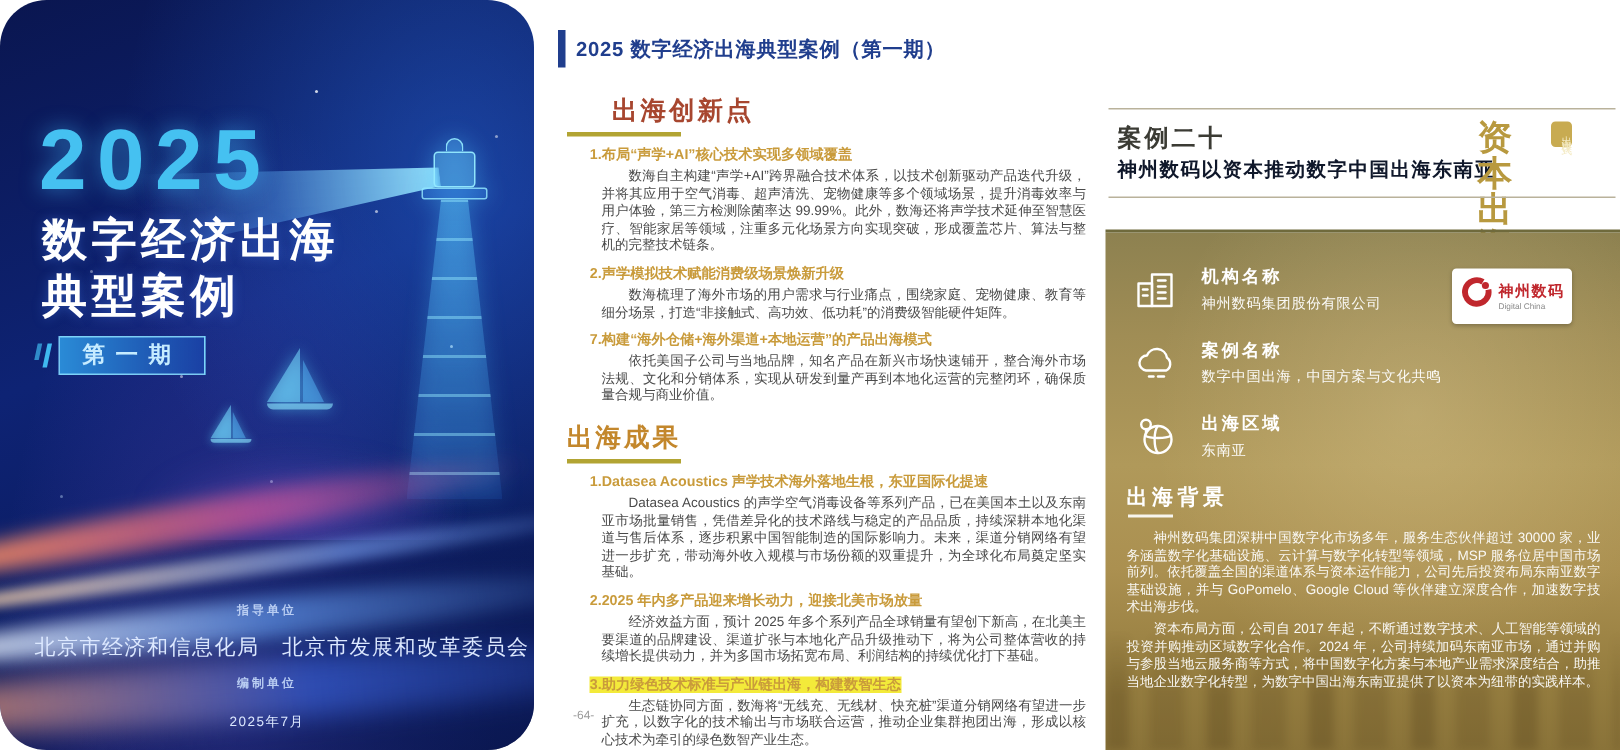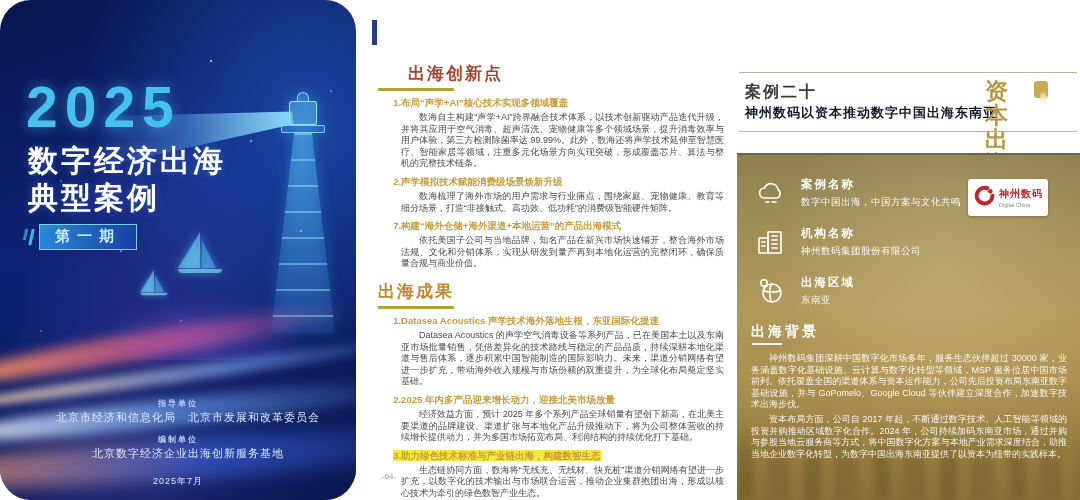--- a/index.html
+++ b/index.html
@@ -65,21 +65,21 @@
   .t2 { left:-50px; top:366px; width:470px; height:15px; transform:rotate(-8deg); filter:blur(4px);
     background:linear-gradient(90deg, rgba(255,210,160,.9), rgba(130,175,255,.55) 60%, transparent); }
   .t3 { left:-60px; top:398px; width:480px; height:28px; transform:rotate(-6deg); filter:blur(6px);
     background:linear-gradient(90deg, rgba(255,255,255,.85), rgba(110,170,255,.6) 50%, transparent); }
   .t4 { left:-90px; top:438px; width:540px; height:42px; transform:rotate(-4deg); filter:blur(9px);
     background:linear-gradient(90deg, rgba(255,150,90,.8), rgba(60,100,220,.65) 55%, rgba(20,40,120,.3)); }
   .roadcurve { position:absolute; right:-90px; top:360px; width:420px; height:220px;
     background:radial-gradient(ellipse at 65% 35%, rgba(12,28,92,.95), rgba(12,28,92,.4) 55%, transparent 70%); }
   .cover-footer { position:absolute; left:0; bottom:0; width:356px; text-align:center; color:#dce8ff; }
   .cf-label { font-size:8px; color:#b9cdf2; letter-spacing:2px; margin-top:9px; font-weight:700; }
-  .cf-orgs { font-size:11px; margin-top:1px; letter-spacing:1px;padding-left:20px; }
+  .cf-orgs { font-size:14px; margin-top:11px; letter-spacing:1px;padding-left:20px; }
   .cf-date { font-size:9px; margin:14px 0 12px; letter-spacing:1px; }
 
   
   .mid { position:absolute; left:366px; top:0; width:368px; height:500px; background:#fff; }
   .m-header { position:absolute; left:6px; top:20px; display:flex; align-items:center; }
   .m-header-bar { width:5px; height:25px; background:#203e8d; margin-right:7px; }
   .m-header-text { font-size:13.5px; font-weight:700; color:#203e8d; letter-spacing:.5px; }
   .m-content { position:absolute; left:12px; top:62px; width:346px; }
   .m-sec-title { font-size:17px; font-weight:800; letter-spacing:2px; }
   .c-innov { color:#a7462f;margin-left:30px; }
@@ -168,28 +168,28 @@
       <span class="issue-bars">
           <i></i>
           <i></i>
         </span>
       <span class="issue-box">第一期</span>
     </div>
     <div class="cover-footer">
       <div class="cf-label">指导单位</div>
       <div class="cf-orgs">北京市经济和信息化局　北京市发展和改革委员会</div>
       <div class="cf-label">编制单位</div>
-      <div class="cf-orgs">北京数字经济企业出海创新服务基地</div>
       <div class="cf-date">2025年7月</div>
     </div>
   </div>
 
   <div class="mid">
     <div class="m-header">
       <div class="m-header-bar"></div>
+      <div class="m-header-text">2025 数字经济出海典型案例（第一期）</div>
     </div>
     <div class="m-content">
       <div class="m-sec-title c-innov">出海创新点</div>
       <div class="m-underline"></div>
       <div class="m-sub">1.布局“声学+AI”核心技术实现多领域覆盖</div>
       <p class="m-body">数海自主构建“声学+AI”跨界融合技术体系，以技术创新驱动产品迭代升级，并将其应用于空气消毒、超声清洗、宠物健康等多个领域场景，提升消毒效率与用户体验，第三方检测除菌率达 99.99%。此外，数海还将声学技术延伸至智慧医疗、智能家居等领域，注重多元化场景方向实现突破，形成覆盖芯片、算法与整机的完整技术链条。</p>
       <div class="m-sub">2.声学模拟技术赋能消费级场景焕新升级</div>
       <p class="m-body">数海梳理了海外市场的用户需求与行业痛点，围绕家庭、宠物健康、教育等细分场景，打造“非接触式、高功效、低功耗”的消费级智能硬件矩阵。</p>
       <div class="m-sub">7.构建“海外仓储+海外渠道+本地运营”的产品出海模式</div>
       <p class="m-body">依托美国子公司与当地品牌，知名产品在新兴市场快速铺开，整合海外市场法规、文化和分销体系，实现从研发到量产再到本地化运营的完整闭环，确保质量合规与商业价值。</p>
@@ -212,33 +212,20 @@
     <div class="case-label">案例二十</div>
     <div class="case-title">神州数码以资本推动数字中国出海东南亚</div>
     <div class="mode-text">资本出海</div>
     <div class="mode-tag">出海模式</div>
     <div class="r-line r-line2"></div>
 
     <div class="gold">
       <div class="skyline"></div>
 
       <div class="info">
-        <div class="info-item">
-          <div class="info-icon">
-            <svg viewBox="0 0 32 32">
-                <path d="M9 21a5 5 0 0 1 .6-9.96A7 7 0 0 1 23 12.5 5 5 0 0 1 22.5 21z"></path>
-                <path d="M11 25h3"></path>
-                <path d="M17 25h4"></path>
-              </svg>
-          </div>
-          <div>
-            <div class="info-label">案例名称</div>
-            <div class="info-value">数字中国出海，中国方案与文化共鸣</div>
-          </div>
-        </div>
         <div class="info-item">
           <div class="info-icon">
             <svg viewBox="0 0 32 32">
                 <rect x="4" y="12" width="9" height="15"></rect>
                 <rect x="13" y="6" width="13" height="21"></rect>
                 <line x1="7" y1="16" x2="10" y2="16"></line>
                 <line x1="7" y1="20" x2="10" y2="20"></line>
                 <line x1="17" y1="10" x2="22" y2="10"></line>
                 <line x1="17" y1="14" x2="22" y2="14"></line>
                 <line x1="17" y1="18" x2="22" y2="18"></line>
@@ -246,20 +233,33 @@
               </svg>
           </div>
           <div>
             <div class="info-label">机构名称</div>
             <div class="info-value">神州数码集团股份有限公司</div>
           </div>
         </div>
         <div class="info-item">
           <div class="info-icon">
             <svg viewBox="0 0 32 32">
+                <path d="M9 21a5 5 0 0 1 .6-9.96A7 7 0 0 1 23 12.5 5 5 0 0 1 22.5 21z"></path>
+                <path d="M11 25h3"></path>
+                <path d="M17 25h4"></path>
+              </svg>
+          </div>
+          <div>
+            <div class="info-label">案例名称</div>
+            <div class="info-value">数字中国出海，中国方案与文化共鸣</div>
+          </div>
+        </div>
+        <div class="info-item">
+          <div class="info-icon">
+            <svg viewBox="0 0 32 32">
                 <circle cx="17" cy="18" r="9"></circle>
                 <path d="M8.5 15.5c3 2 14 2 17 0"></path>
                 <path d="M17 9c-3 3-3 15 0 18"></path>
                 <circle cx="9" cy="8" r="3.2"></circle>
                 <path d="M9 11.2V14"></path>
               </svg>
           </div>
           <div>
             <div class="info-label">出海区域</div>
             <div class="info-value">东南亚</div>

